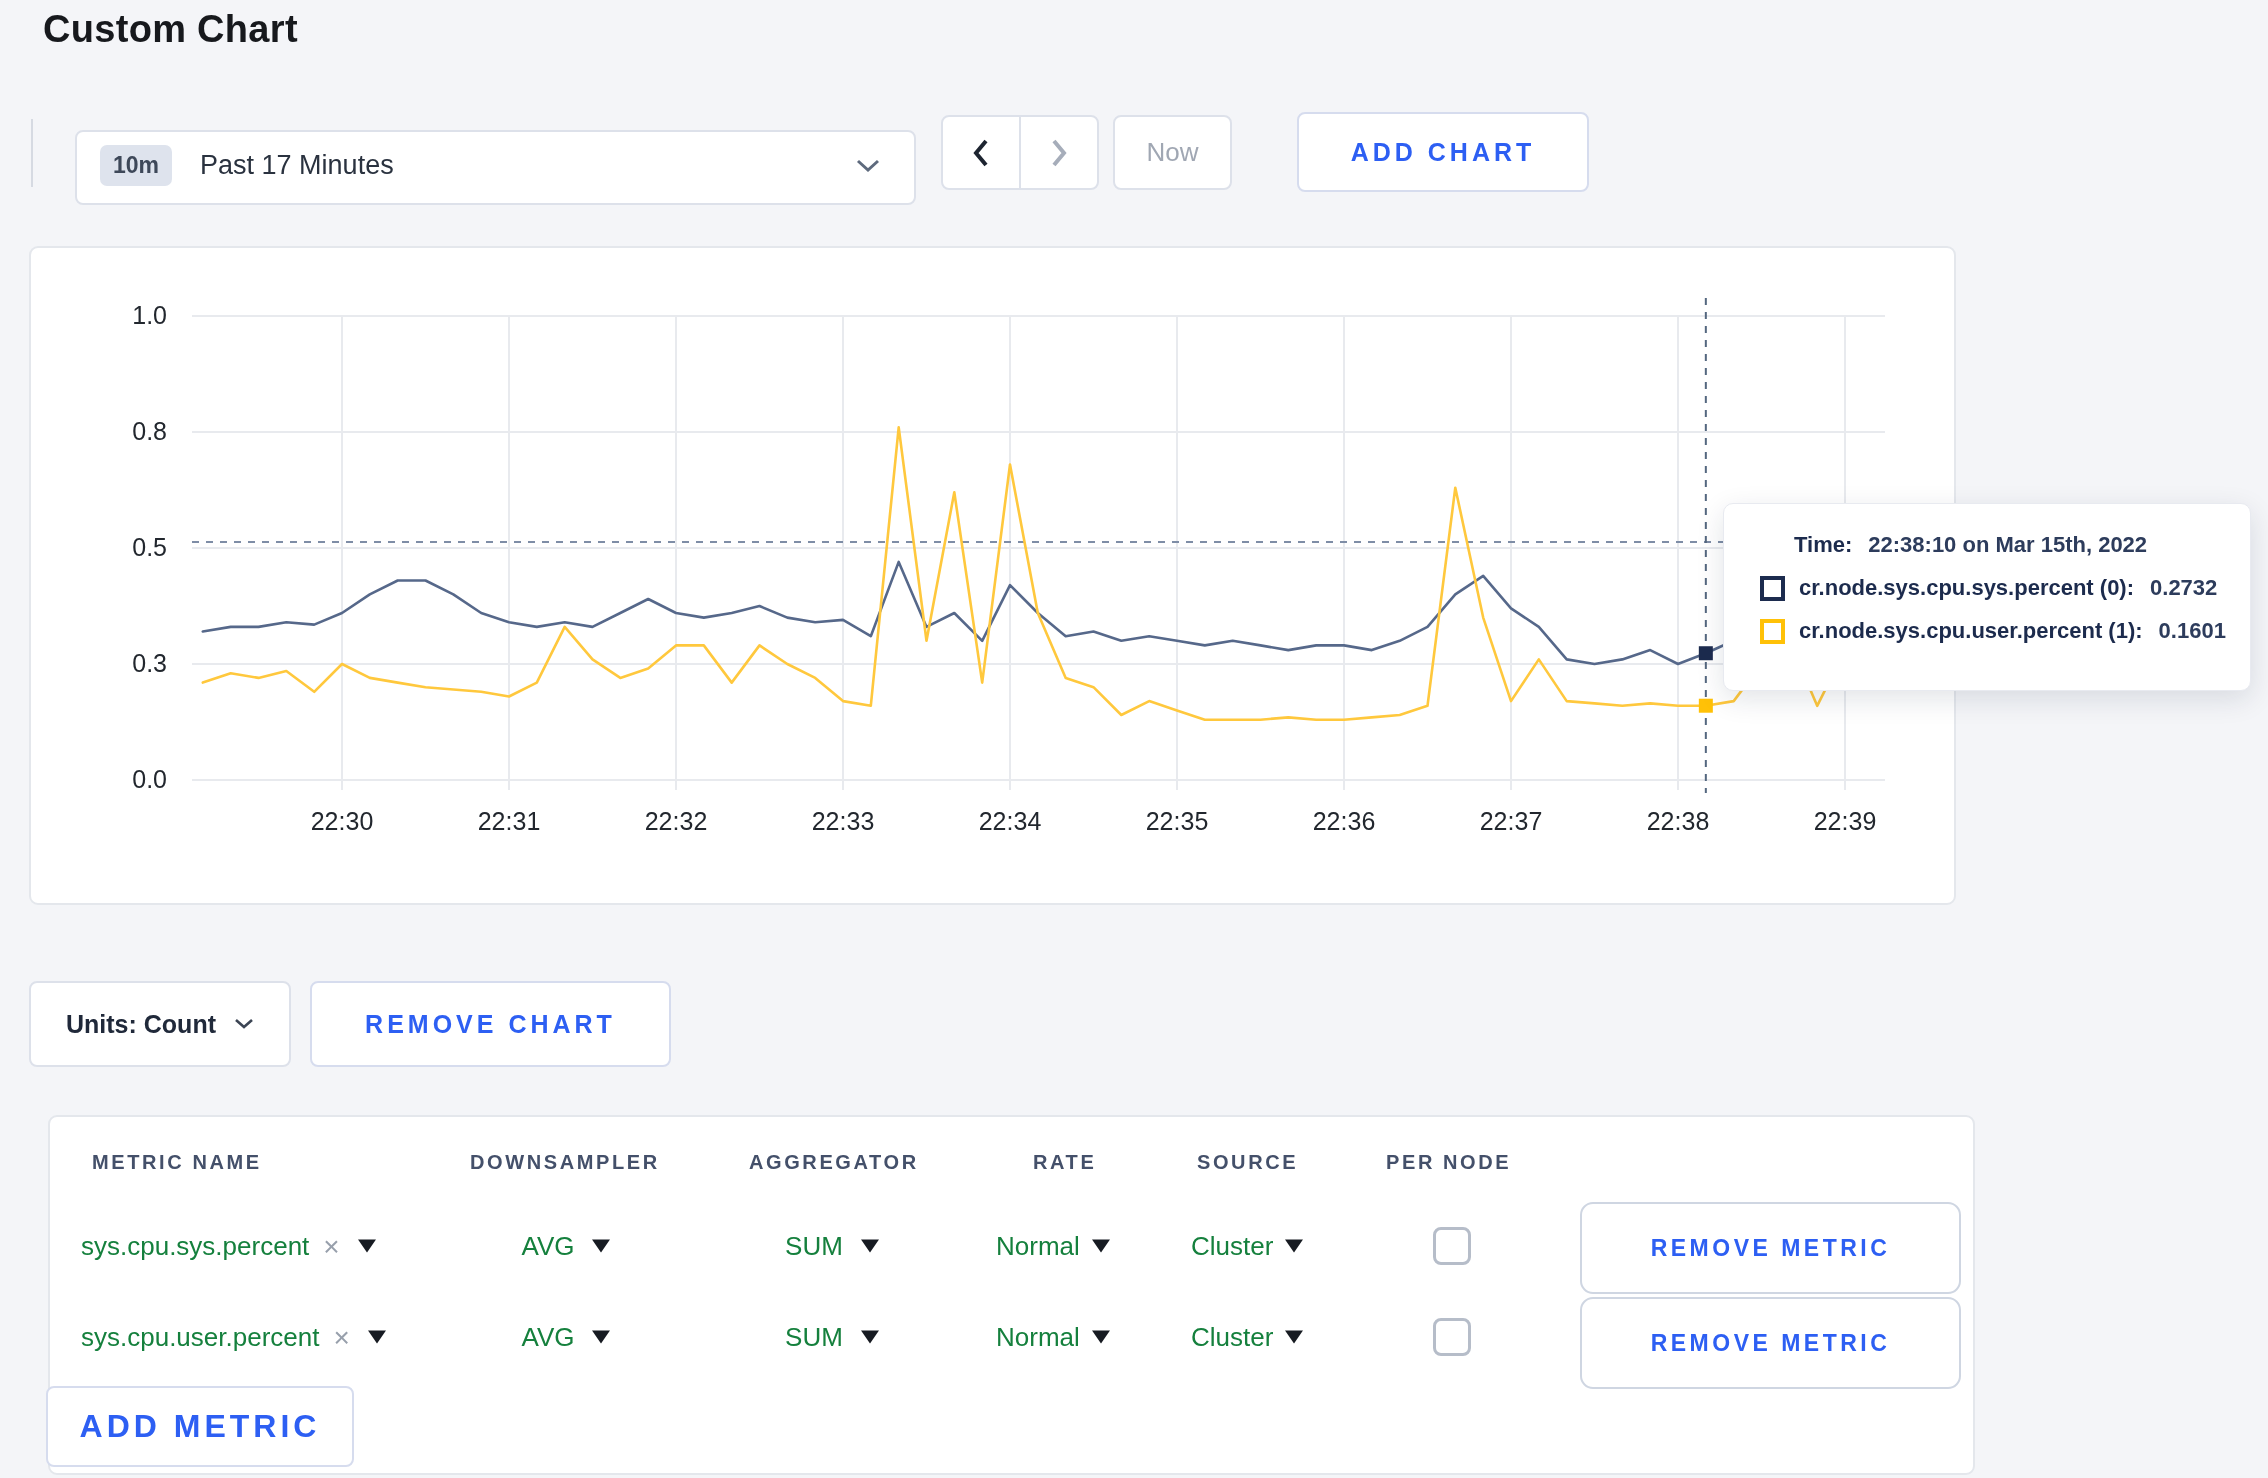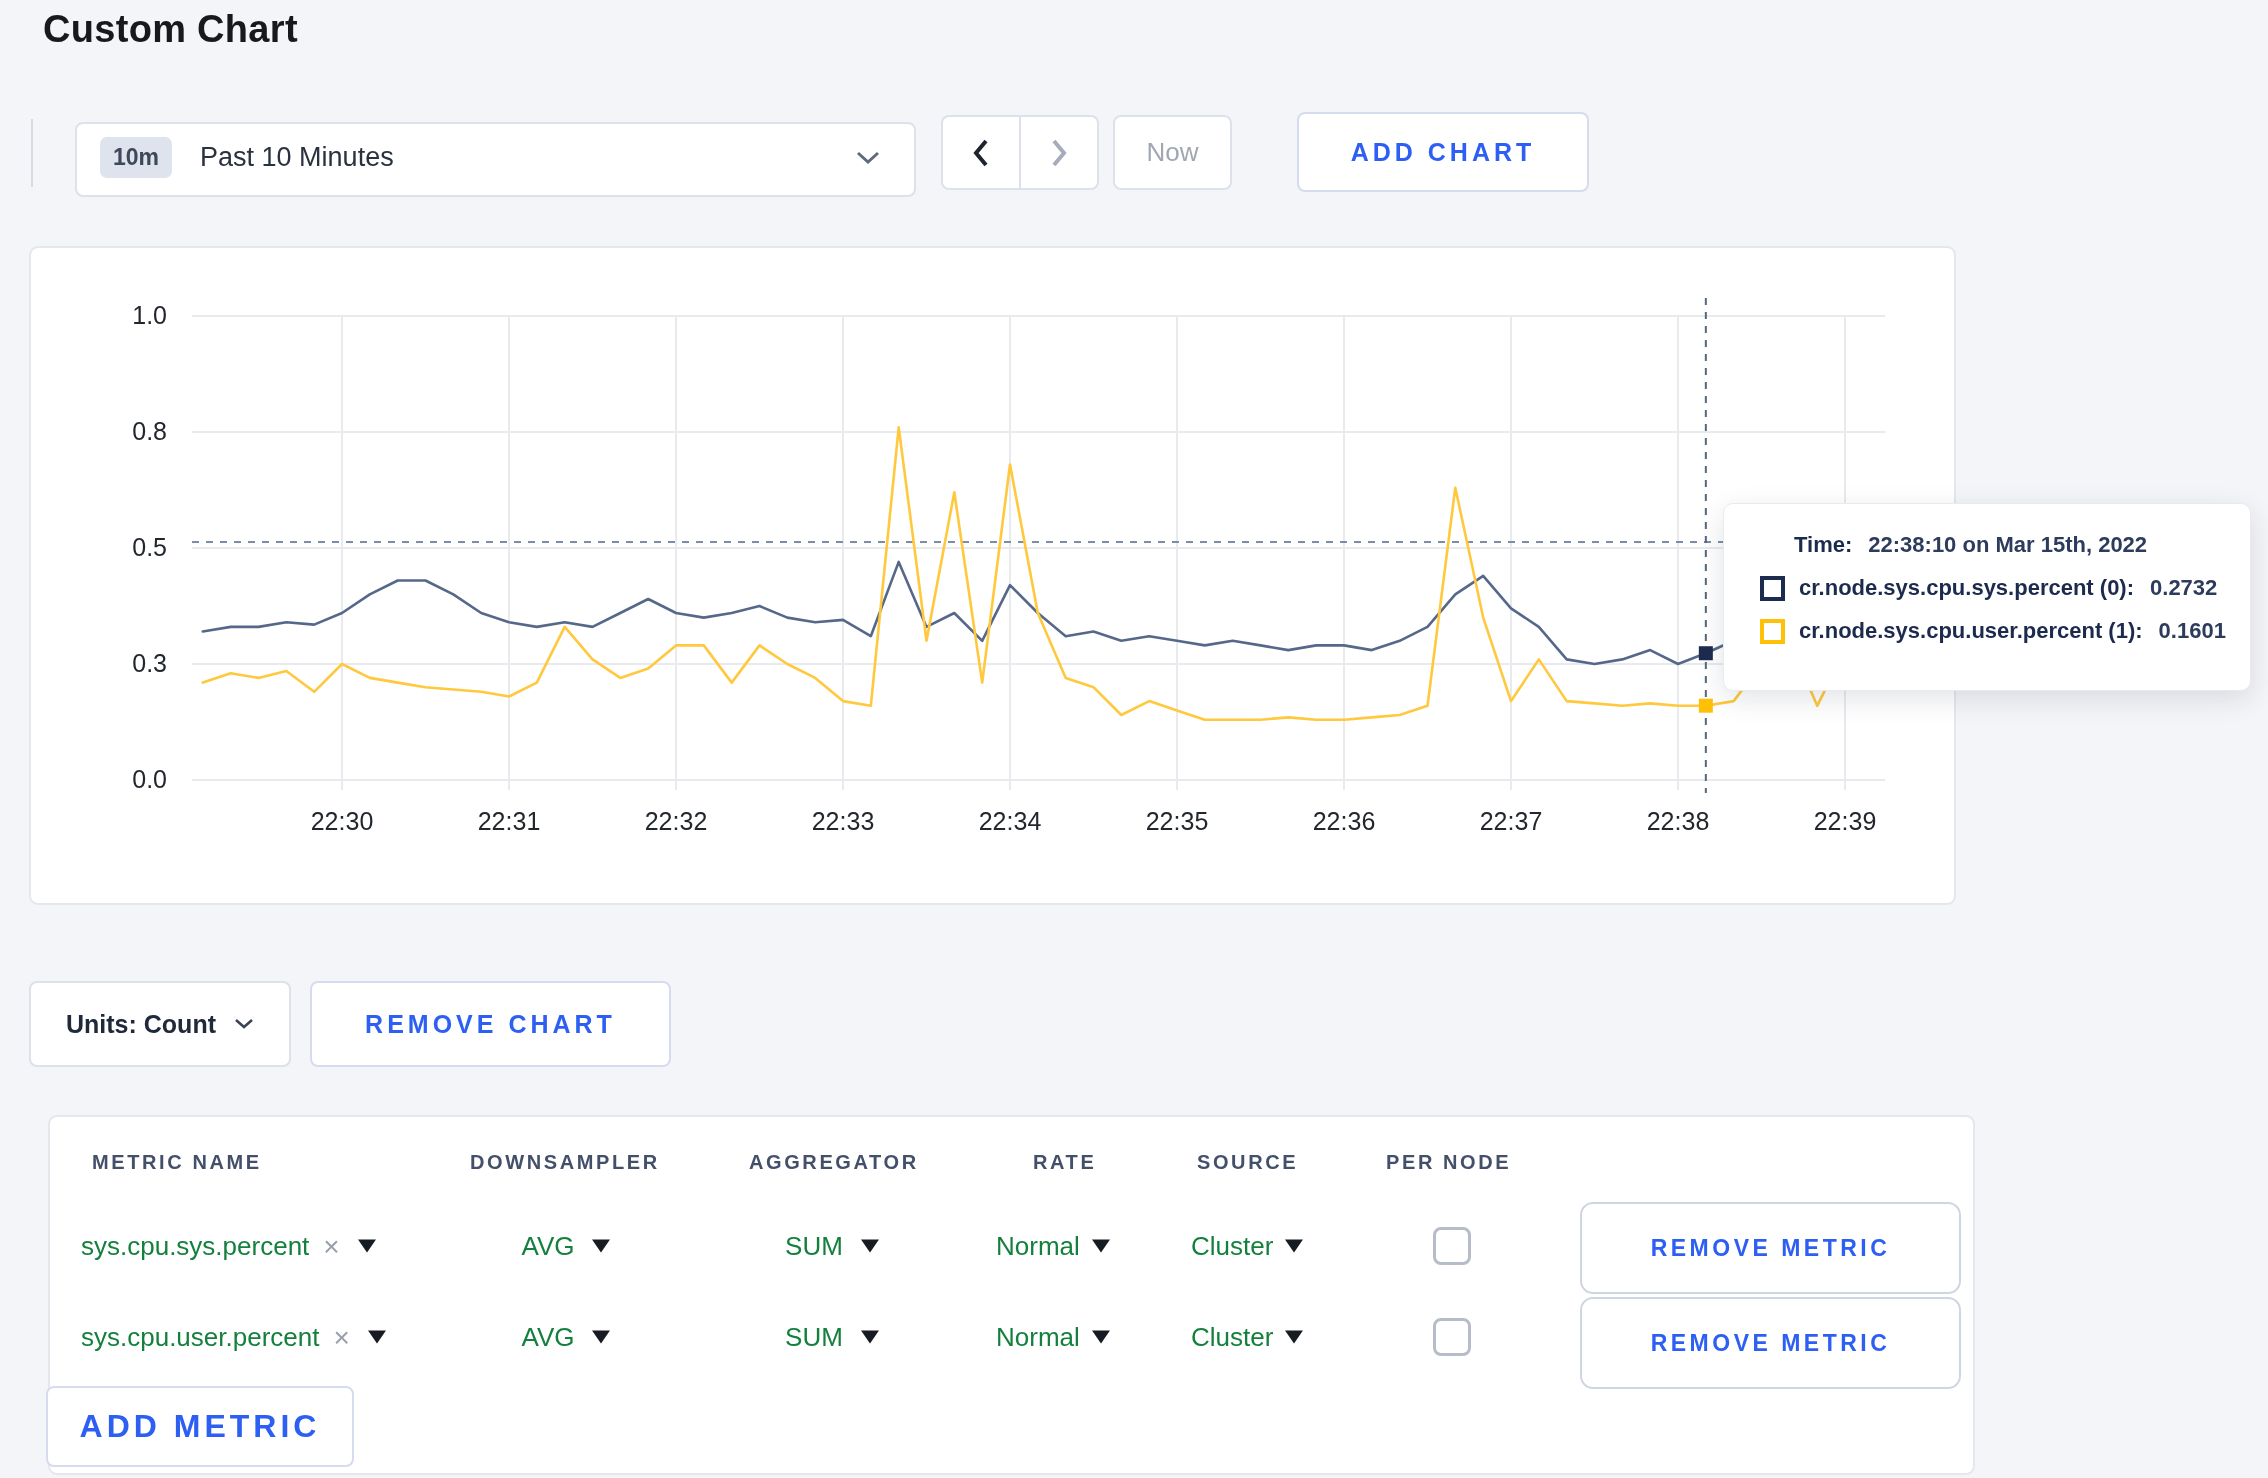--- a/index.html
+++ b/index.html
@@ -11,21 +11,21 @@
   }
   .abs{position:absolute;box-sizing:border-box}
 
   
   .page-title{left:43px;top:8px;font-size:38px;font-weight:600;color:#17191d;letter-spacing:.3px}
   .section-divider{left:31px;top:119px;width:2px;height:68px;background:#d6dae2}
   .control{
     background:#fff;border:2px solid #dde1ea;border-radius:8px;
     display:flex;align-items:center;cursor:pointer;
   }
-  .timepicker{left:75px;top:122px;width:841px;height:75px;padding:0 34px 4px 23px}
+  .timepicker{left:75px;top:130px;width:841px;height:75px;padding:0 34px 4px 23px}
   .time-badge{background:#dee3ed;border-radius:7px;padding:7px 13px;font-size:23px;font-weight:700;color:#3e4859}
   .time-label{margin-left:28px;font-size:27px;color:#2a323f}
   .spacer{flex:1}
   .pager{left:941px;top:115px;width:158px;height:75px;padding:0}
   .pager-half{width:50%;height:100%;display:flex;align-items:center;justify-content:center;cursor:pointer}
   .pager-half.first{border-right:2px solid #dde1ea}
   .now-btn{left:1113px;top:115px;width:119px;height:75px;justify-content:center;
     font-size:26px;color:#a0a7b3}
   .blue-btn{
     background:#fff;border:2px solid #d6dcee;border-radius:8px;
@@ -84,21 +84,21 @@
 </style>
 </head>
 <body>
 
 <div class="abs page-title">Custom Chart</div>
 
 <div class="abs section-divider"></div>
 
 <div class="abs control timepicker">
   <span class="time-badge">10m</span>
-  <span class="time-label">Past 10 Minutes</span>
+  <span class="time-label">Past 17 Minutes</span>
   <span class="spacer"></span>
   <svg width="24" height="14">
     <polyline points="2,2 12,11 22,2" fill="none" stroke="#5e6a7d" stroke-width="3"></polyline>
   </svg>
 </div>
 
 <div class="abs control pager">
   <div class="pager-half first">
     <svg width="18" height="30">
       <polyline points="14,3 4,15 14,27" fill="none" stroke="#1d2430" stroke-width="4"></polyline>

